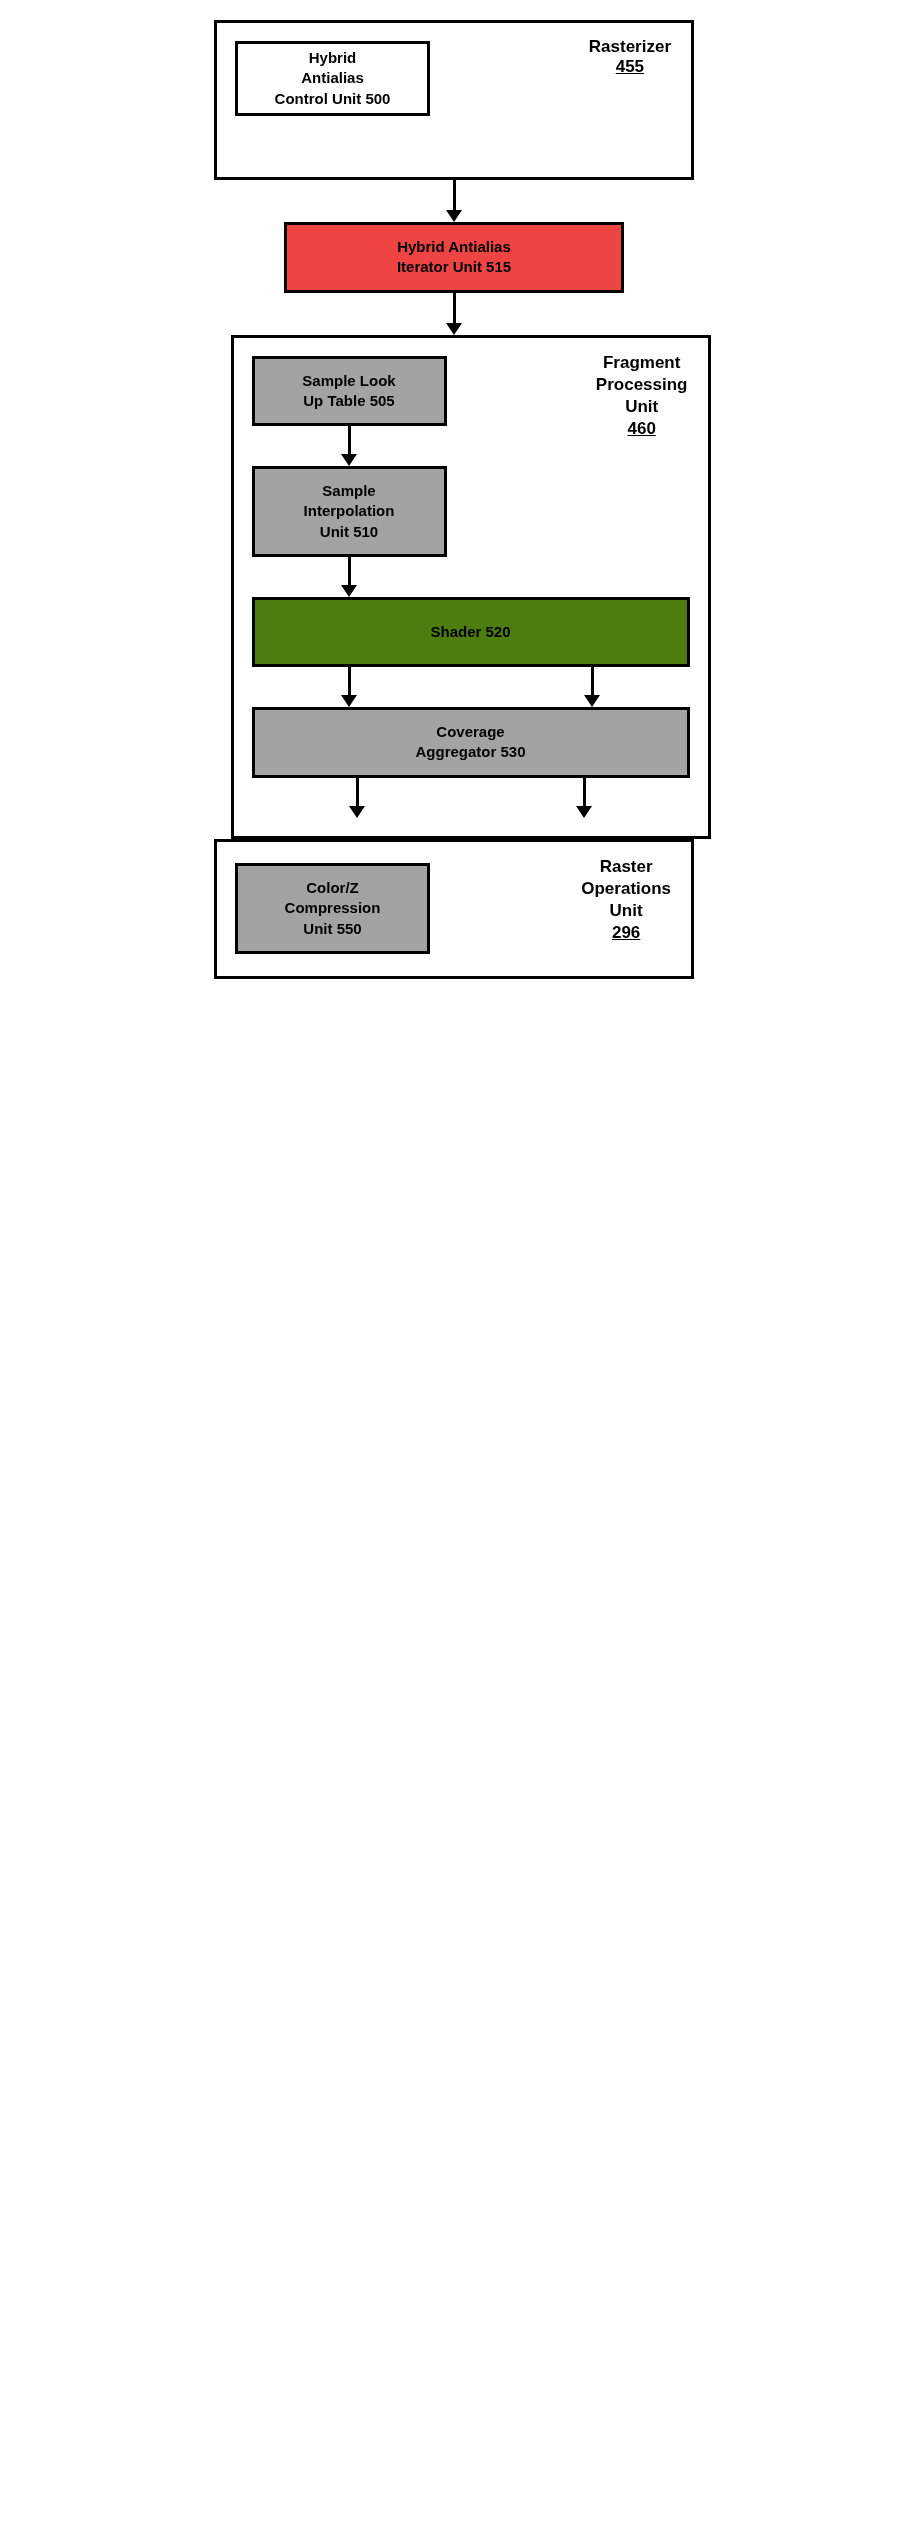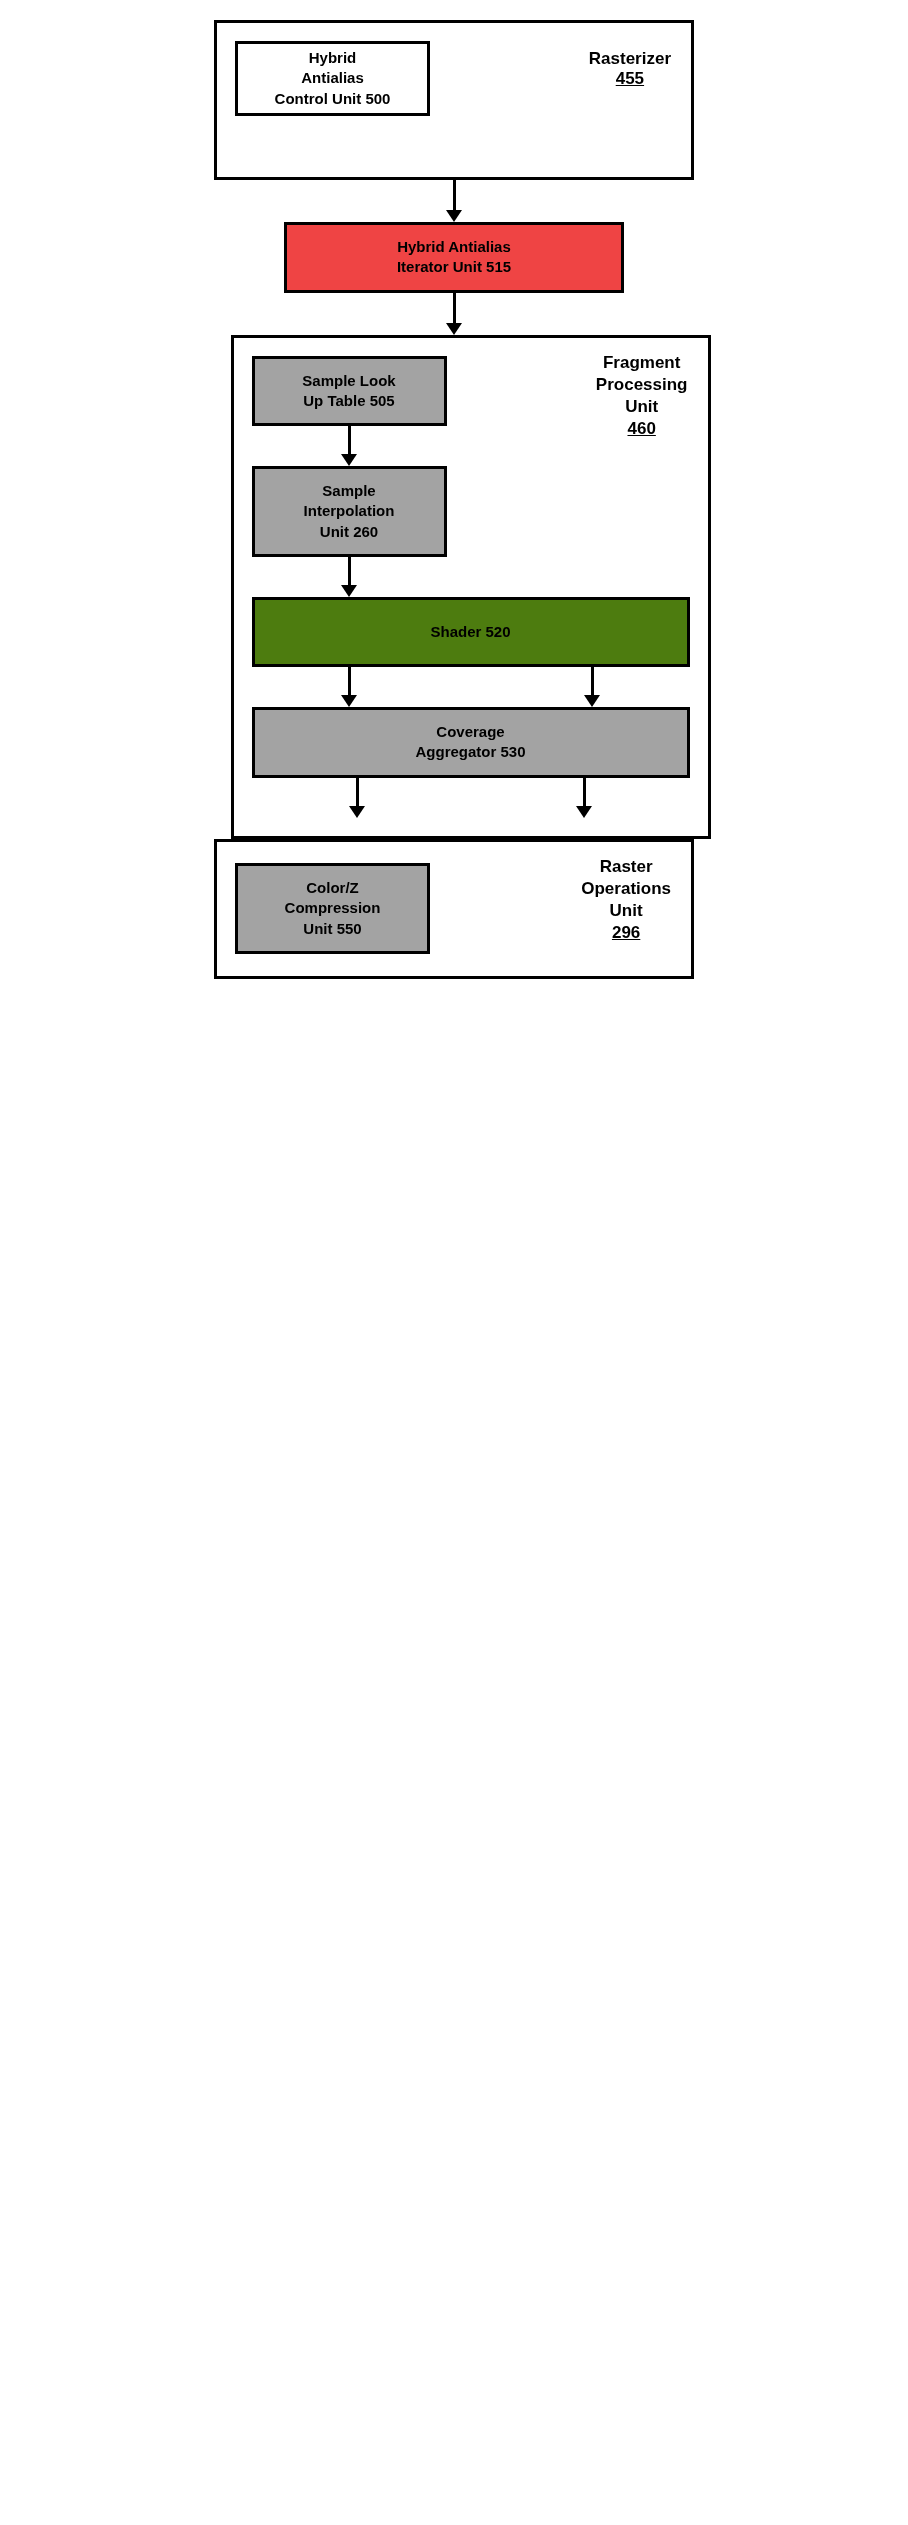--- a/index.html
+++ b/index.html
@@ -53,21 +53,20 @@
       justify-content: space-between;
       min-height: 160px;
     }
     .rasterizer-label-area {
       position: absolute;
       top: 14px;
       right: 20px;
       text-align: center;
       font-weight: bold;
       font-size: 17px;
-      margin-top: 12px;
     }
     .rasterizer-label-area .num {
       text-decoration: underline;
     }
 
     
     .hacu-box {
       border: 3px solid #000;
       padding: 4px 18px;
       text-align: center;
@@ -219,21 +218,21 @@
       <span class="num">505</span>
     </div>
 
     <div class="arrow-down" style="width:195px;">
       <div class="arrow-shaft" style="height:28px;"></div>
       <div class="arrow-head"></div>
     </div>
 
     <div class="small-box">
       <span class="label">Sample<br>Interpolation<br>Unit</span>
-      <span class="num">260</span>
+      <span class="num">510</span>
     </div>
 
     <div class="arrow-down" style="width:195px;">
       <div class="arrow-shaft" style="height:28px;"></div>
       <div class="arrow-head"></div>
     </div>
 
     <div class="shader-box">
       <span class="label">Shader</span>
       <span class="num">520</span>

